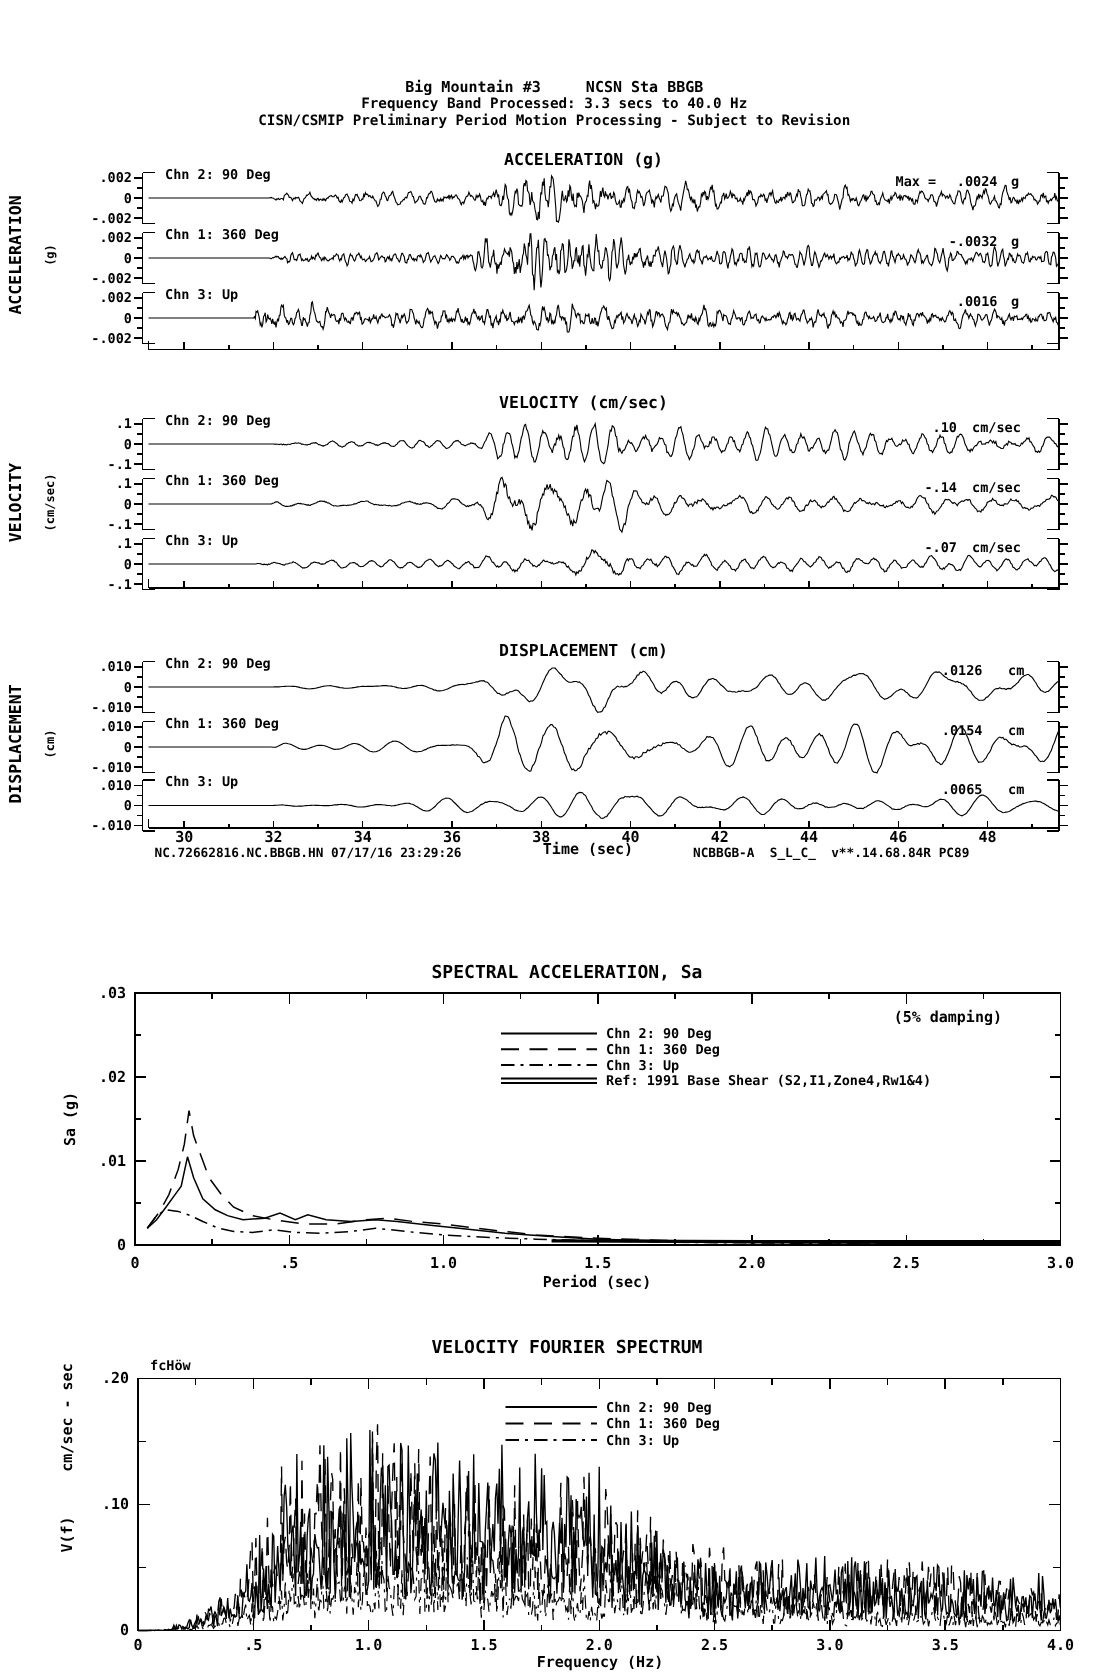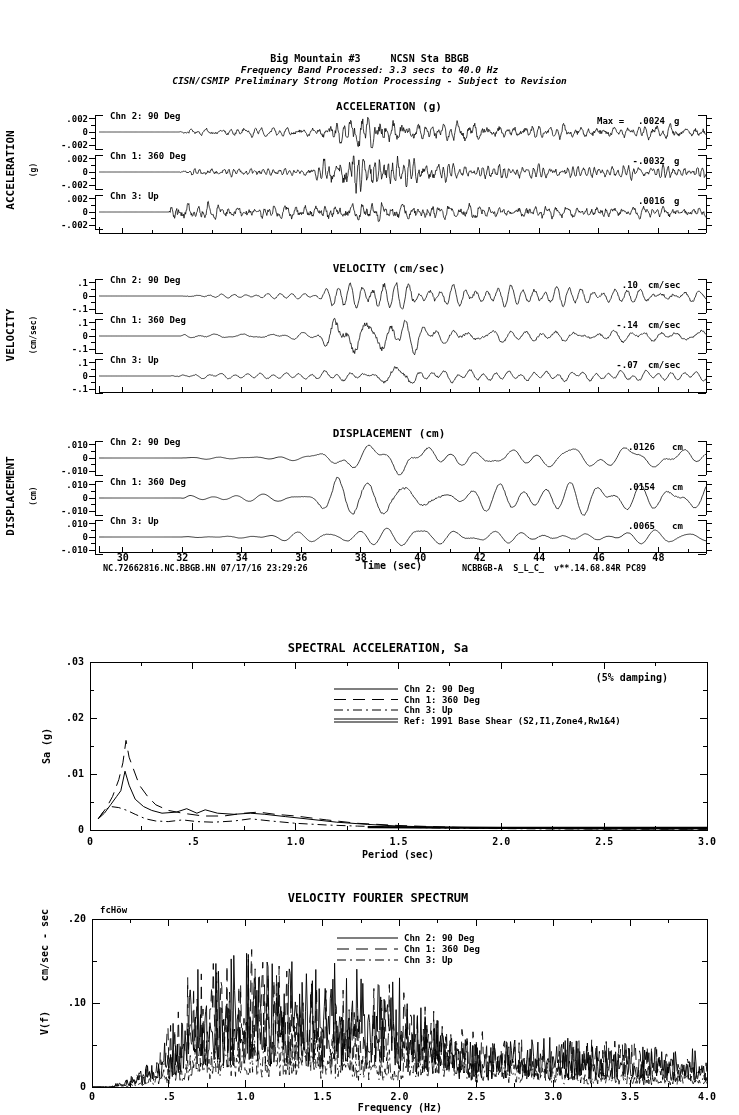--- a/index.html
+++ b/index.html
@@ -1,32 +1,32 @@
 <!DOCTYPE html>
 <html><head>
 <meta charset="utf-8">
 <style>
   html,body{margin:0;padding:0;background:#fff;}
   .page{position:relative;width:739px;height:1115px;background:#ffffff;overflow:hidden;
         font-family:"DejaVu Sans Mono",monospace;color:#000;}
   .hdr{position:absolute;top:52px;left:0;width:739px;text-align:center;font-weight:bold;}
   .hdr div{white-space:pre;}
   .h-lg{font-size:10px;line-height:13px;}
-  .h-sm{font-size:9.5px;line-height:10.5px;font-style:italic;}
+  .h-sm{font-size:9.5px;line-height:10.5px;}
   .fig{position:absolute;left:0;width:739px;}
   svg text{font-family:"DejaVu Sans Mono",monospace;fill:#000;}
 </style>
 </head>
 <body>
 
 <div class="page">
   <div class="hdr">
     <div class="h-lg">Big Mountain #3     NCSN Sta BBGB</div>
     <div class="h-sm">Frequency Band Processed: 3.3 secs to 40.0 Hz</div>
-    <div class="h-sm">CISN/CSMIP Preliminary Strong Motion Processing - Subject to Revision</div>
+    <div class="h-sm">CISN/CSMIP Preliminary Period Motion Processing - Subject to Revision</div>
   </div>
   <svg id="svg-ts" class="fig" style="top:95px;height:490px" viewBox="0 0 739 490">
       <g>
         <text x="389" y="15" font-size="11" text-anchor="middle" font-weight="bold" xml:space="preserve" style="white-space: pre;">ACCELERATION (g)</text>
         <text x="14" y="75" font-size="11" text-anchor="middle" font-weight="bold" transform="rotate(-90 14 75)" xml:space="preserve" style="white-space: pre;">ACCELERATION</text>
         <text x="36" y="75" font-size="8" text-anchor="middle" font-weight="bold" transform="rotate(-90 36 75)" xml:space="preserve" style="white-space: pre;">(g)</text>
         <g shape-rendering="crispEdges">
           <line x1="99" y1="138" x2="706" y2="138" stroke="#000" stroke-width="1"></line>
           <line x1="99" y1="138" x2="99" y2="132" stroke="#000" stroke-width="1"></line>
           <line x1="706" y1="138" x2="706" y2="132" stroke="#000" stroke-width="1"></line>

